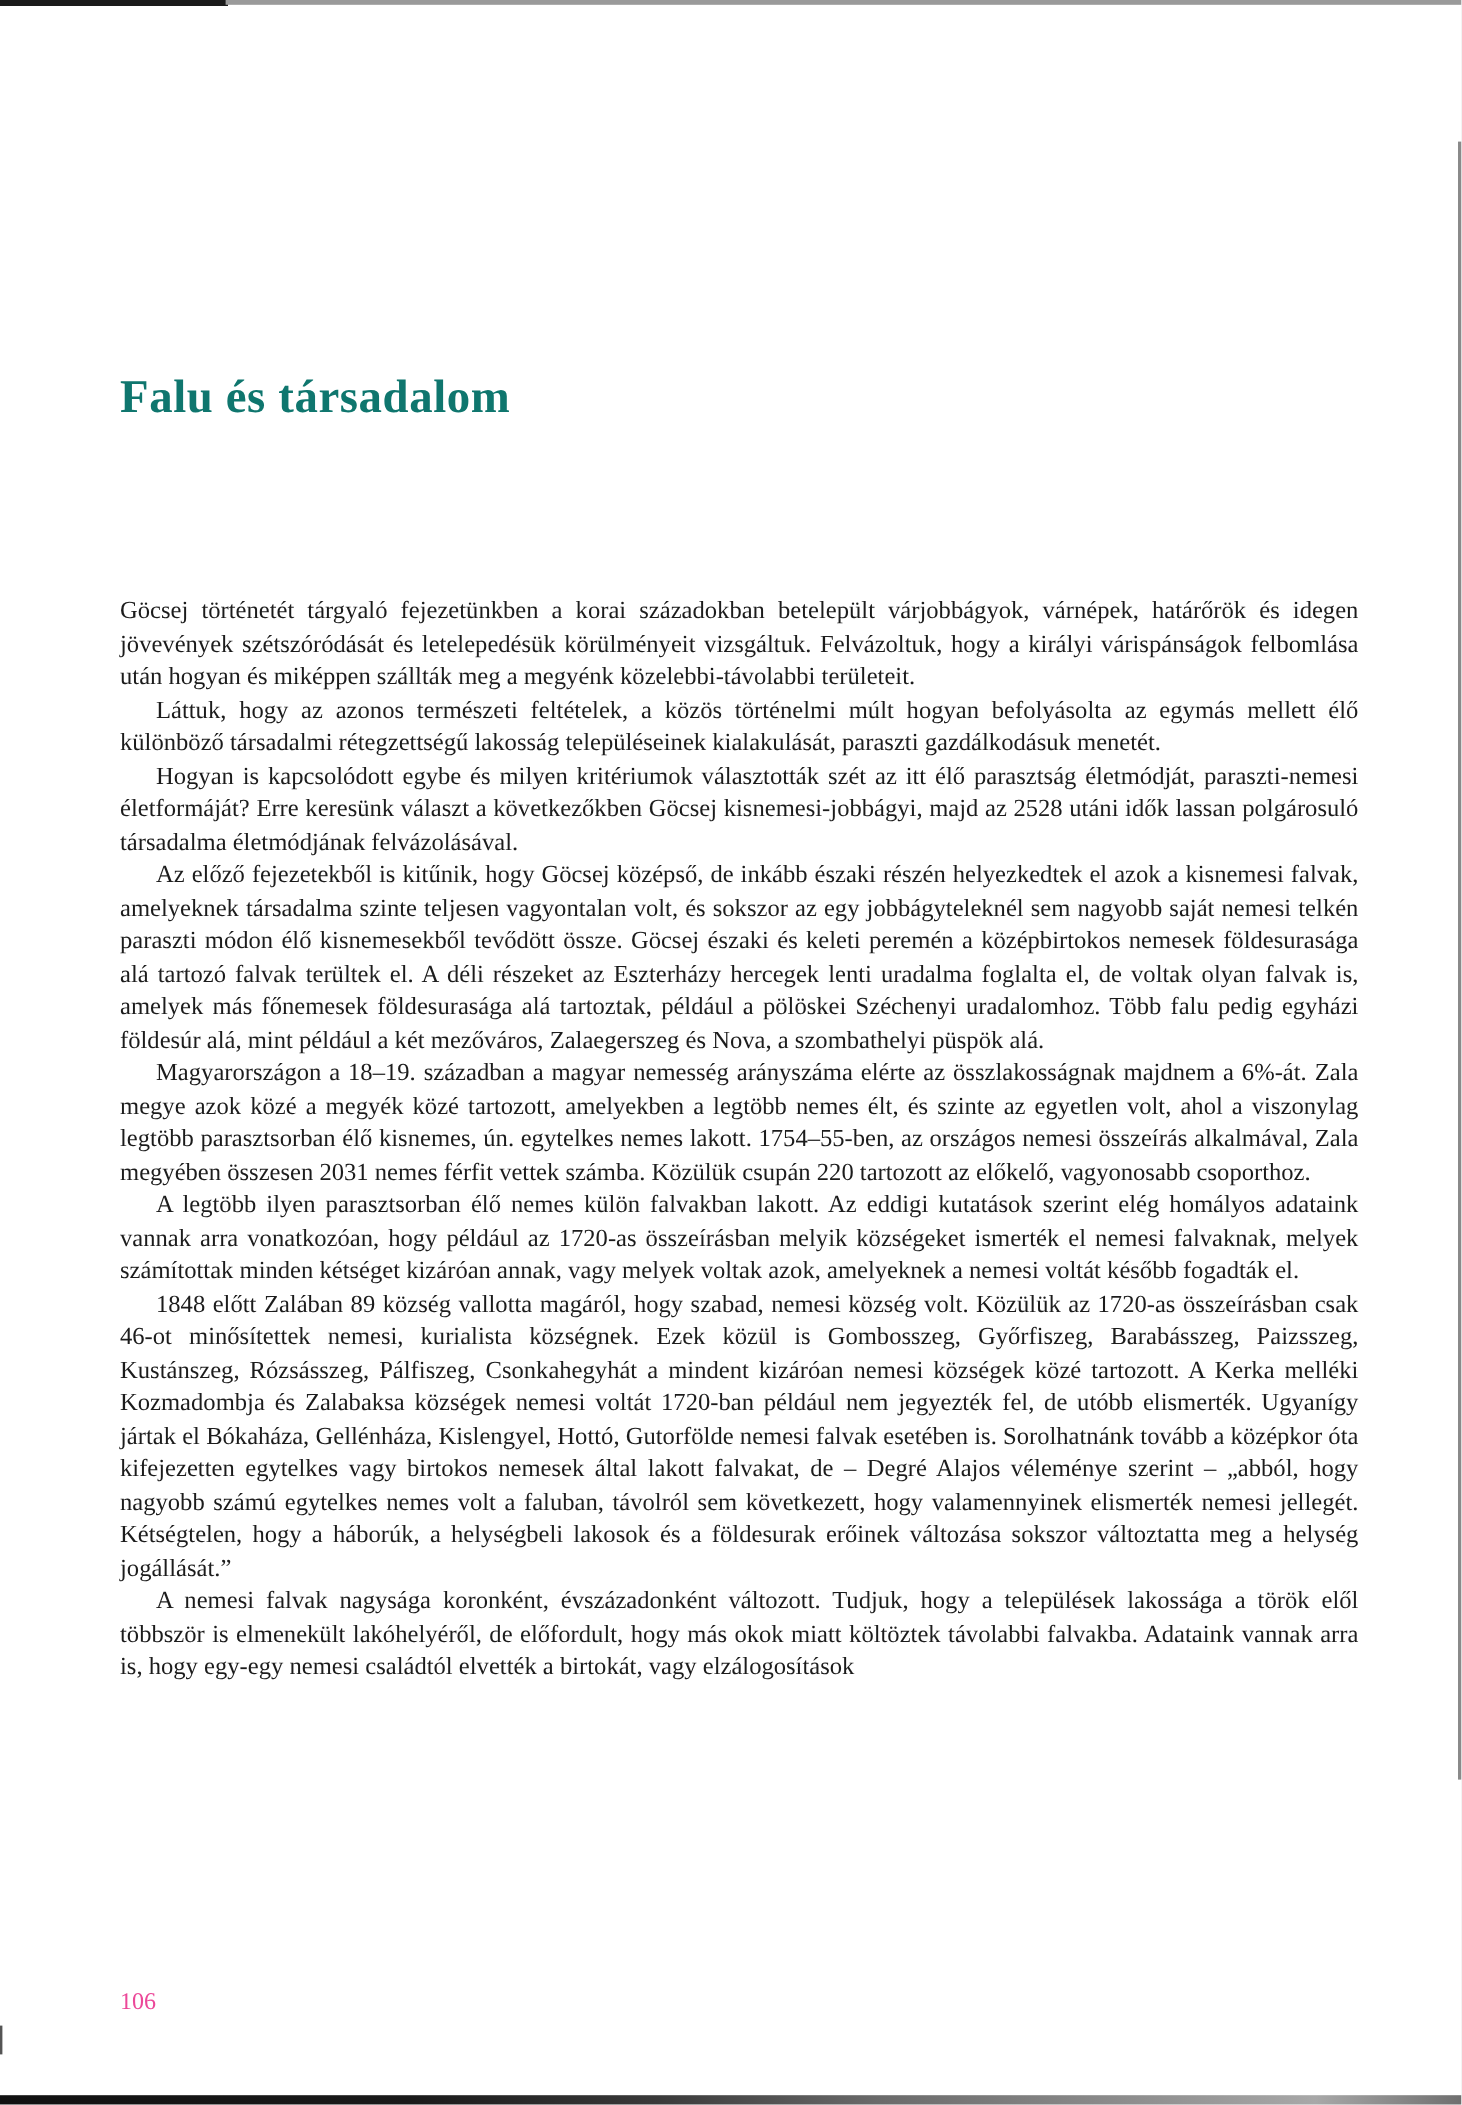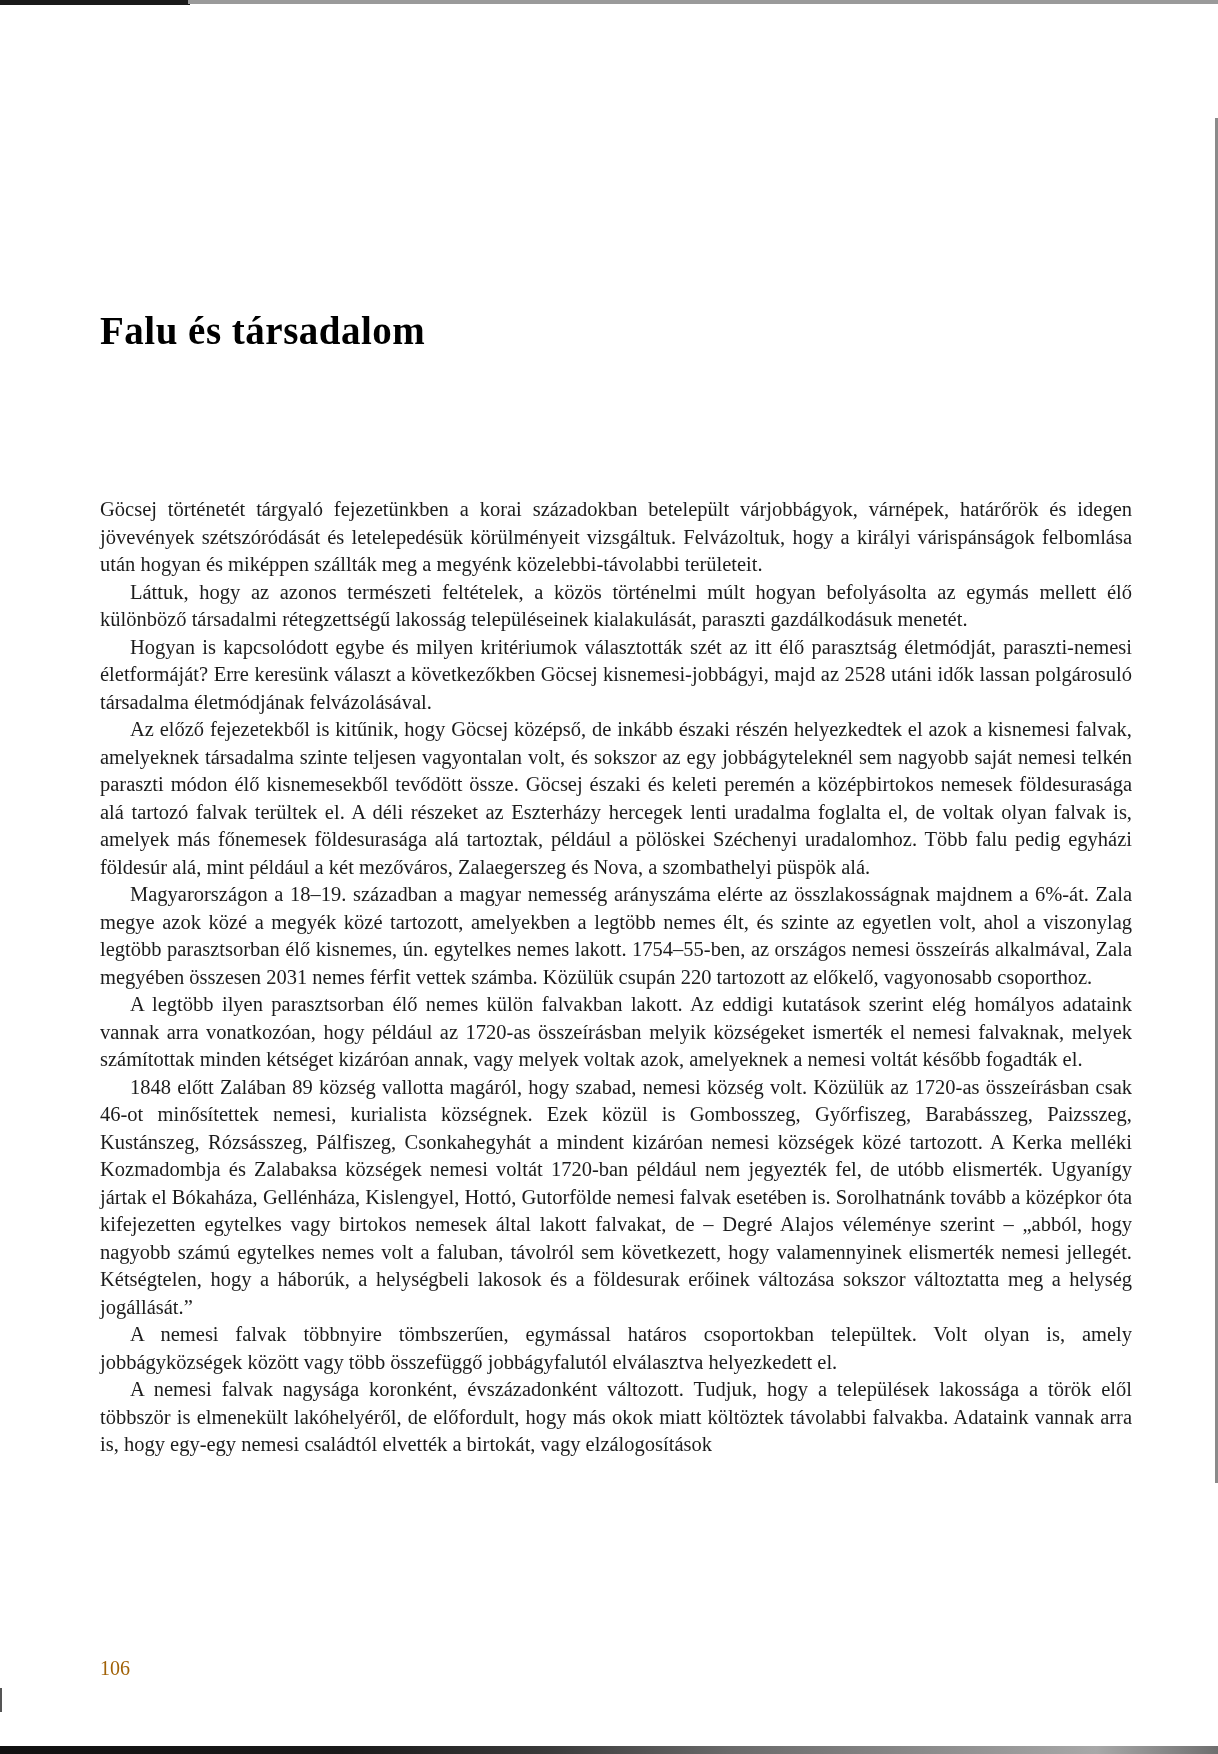--- a/index.html
+++ b/index.html
@@ -53,21 +53,21 @@
   }
   
   .title {
     position: absolute;
     left: 100px;
     top: 308px;
     margin: 0;
     font-size: 39px;
     font-weight: bold;
     letter-spacing: 0.5px;
-    color: #000000;
+    color: #0f766e;
   }
   .body-text {
     position: absolute;
     left: 100px;
     top: 450px;
     width: 1032px;
     font-size: 20.5px;
     line-height: 27.5px;
     text-align: justify;
     hyphens: auto;
@@ -78,21 +78,21 @@
   }
   .body-text p.no-indent {
     text-indent: 0;
     margin-top: 46px;
   }
   .page-number {
     position: absolute;
     left: 100px;
     top: 1657px;
     font-size: 20px;
-    color: #a16207;
+    color: #ec4899;
   }
 </style>
 </head>
 <body>
 
 <div class="page">
 
   <div class="scan-top-black"></div>
   <div class="scan-top-gray"></div>
   <div class="scan-right-line"></div>
@@ -102,19 +102,18 @@
   <h1 class="title">Falu és társadalom</h1>
 
   <div class="body-text">
     <p class="no-indent">Göcsej történetét tárgyaló fejezetünkben a korai századokban betelepült várjobbágyok, várnépek, határőrök és idegen jövevények szétszóródását és letelepedésük körülményeit vizsgáltuk. Felvázoltuk, hogy a királyi várispánságok felbomlása után hogyan és miképpen szállták meg a megyénk közelebbi-távolabbi területeit.</p>
     <p>Láttuk, hogy az azonos természeti feltételek, a közös történelmi múlt hogyan befolyásolta az egymás mellett élő különböző társadalmi rétegzettségű lakosság településeinek kialakulását, paraszti gazdálkodásuk menetét.</p>
     <p>Hogyan is kapcsolódott egybe és milyen kritériumok választották szét az itt élő parasztság életmódját, paraszti-nemesi életformáját? Erre keresünk választ a következőkben Göcsej kisnemesi-jobbágyi, majd az 2528 utáni idők lassan polgárosuló társadalma életmódjának felvázolásával.</p>
     <p>Az előző fejezetekből is kitűnik, hogy Göcsej középső, de inkább északi részén helyezkedtek el azok a kisnemesi falvak, amelyeknek társadalma szinte teljesen vagyontalan volt, és sokszor az egy jobbágyteleknél sem nagyobb saját nemesi telkén paraszti módon élő kisnemesekből tevődött össze. Göcsej északi és keleti peremén a középbirtokos nemesek földesurasága alá tartozó falvak terültek el. A déli részeket az Eszterházy hercegek lenti uradalma foglalta el, de voltak olyan falvak is, amelyek más főnemesek földesurasága alá tartoztak, például a pölöskei Széchenyi uradalomhoz. Több falu pedig egyházi földesúr alá, mint például a két mezőváros, Zalaegerszeg és Nova, a szombathelyi püspök alá.</p>
     <p>Magyarországon a 18–19. században a magyar nemesség arányszáma elérte az összlakosságnak majdnem a 6%-át. Zala megye azok közé a megyék közé tartozott, amelyekben a legtöbb nemes élt, és szinte az egyetlen volt, ahol a viszonylag legtöbb parasztsorban élő kisnemes, ún. egytelkes nemes lakott. 1754–55-ben, az országos nemesi összeírás alkalmával, Zala megyében összesen 2031 nemes férfit vettek számba. Közülük csupán 220 tartozott az előkelő, vagyonosabb csoporthoz.</p>
     <p>A legtöbb ilyen parasztsorban élő nemes külön falvakban lakott. Az eddigi kutatások szerint elég homályos adataink vannak arra vonatkozóan, hogy például az 1720-as összeírásban melyik községeket ismerték el nemesi falvaknak, melyek számítottak minden kétséget kizáróan annak, vagy melyek voltak azok, amelyeknek a nemesi voltát később fogadták el.</p>
     <p>1848 előtt Zalában 89 község vallotta magáról, hogy szabad, nemesi község volt. Közülük az 1720-as összeírásban csak 46-ot minősítettek nemesi, kurialista községnek. Ezek közül is Gombosszeg, Győrfiszeg, Barabásszeg, Paizsszeg, Kustánszeg, Rózsásszeg, Pálfiszeg, Csonkahegyhát a mindent kizáróan nemesi községek közé tartozott. A Kerka melléki Kozmadombja és Zalabaksa községek nemesi voltát 1720-ban például nem jegyezték fel, de utóbb elismerték. Ugyanígy jártak el Bókaháza, Gellénháza, Kislengyel, Hottó, Gutorfölde nemesi falvak esetében is. Sorolhatnánk tovább a középkor óta kifejezetten egytelkes vagy birtokos nemesek által lakott falvakat, de – Degré Alajos véleménye szerint – „abból, hogy nagyobb számú egytelkes nemes volt a faluban, távolról sem következett, hogy valamennyinek elismerték nemesi jellegét. Kétségtelen, hogy a háborúk, a helységbeli lakosok és a földesurak erőinek változása sokszor változtatta meg a helység jogállását.”</p>
-    <p>A nemesi falvak többnyire tömbszerűen, egymással határos csoportokban települtek. Volt olyan is, amely jobbágyközségek között vagy több összefüggő jobbágyfalutól elválasztva helyezkedett el.</p>
     <p>A nemesi falvak nagysága koronként, évszázadonként változott. Tudjuk, hogy a települések lakossága a török elől többször is elmenekült lakóhelyéről, de előfordult, hogy más okok miatt költöztek távolabbi falvakba. Adataink vannak arra is, hogy egy-egy nemesi családtól elvették a birtokát, vagy elzálogosítások</p>
   </div>
 
   <div class="page-number">106</div>
 
 </div>
 
 </body></html>

